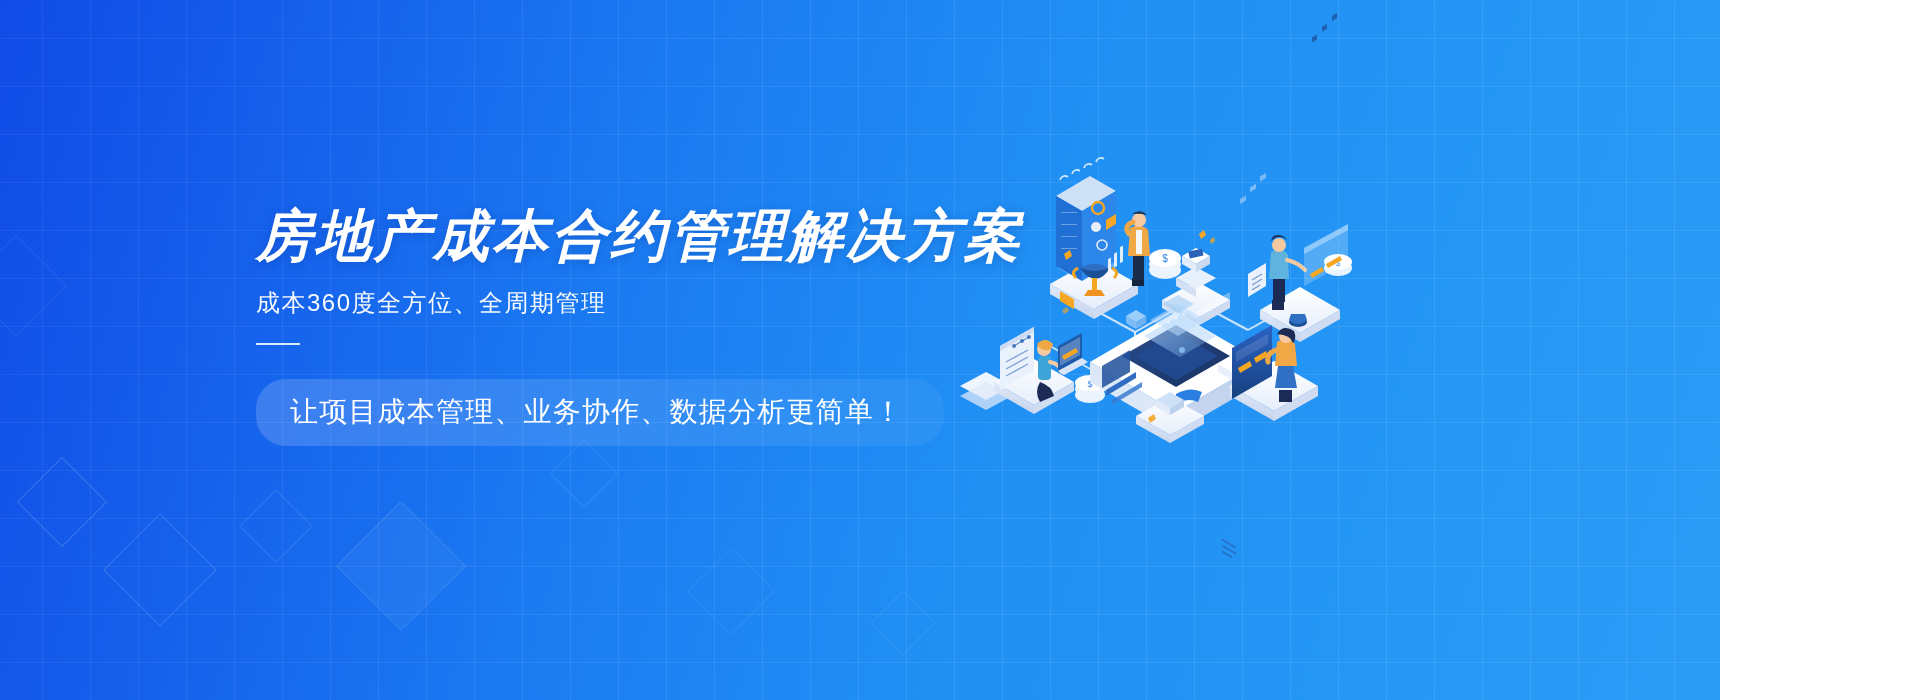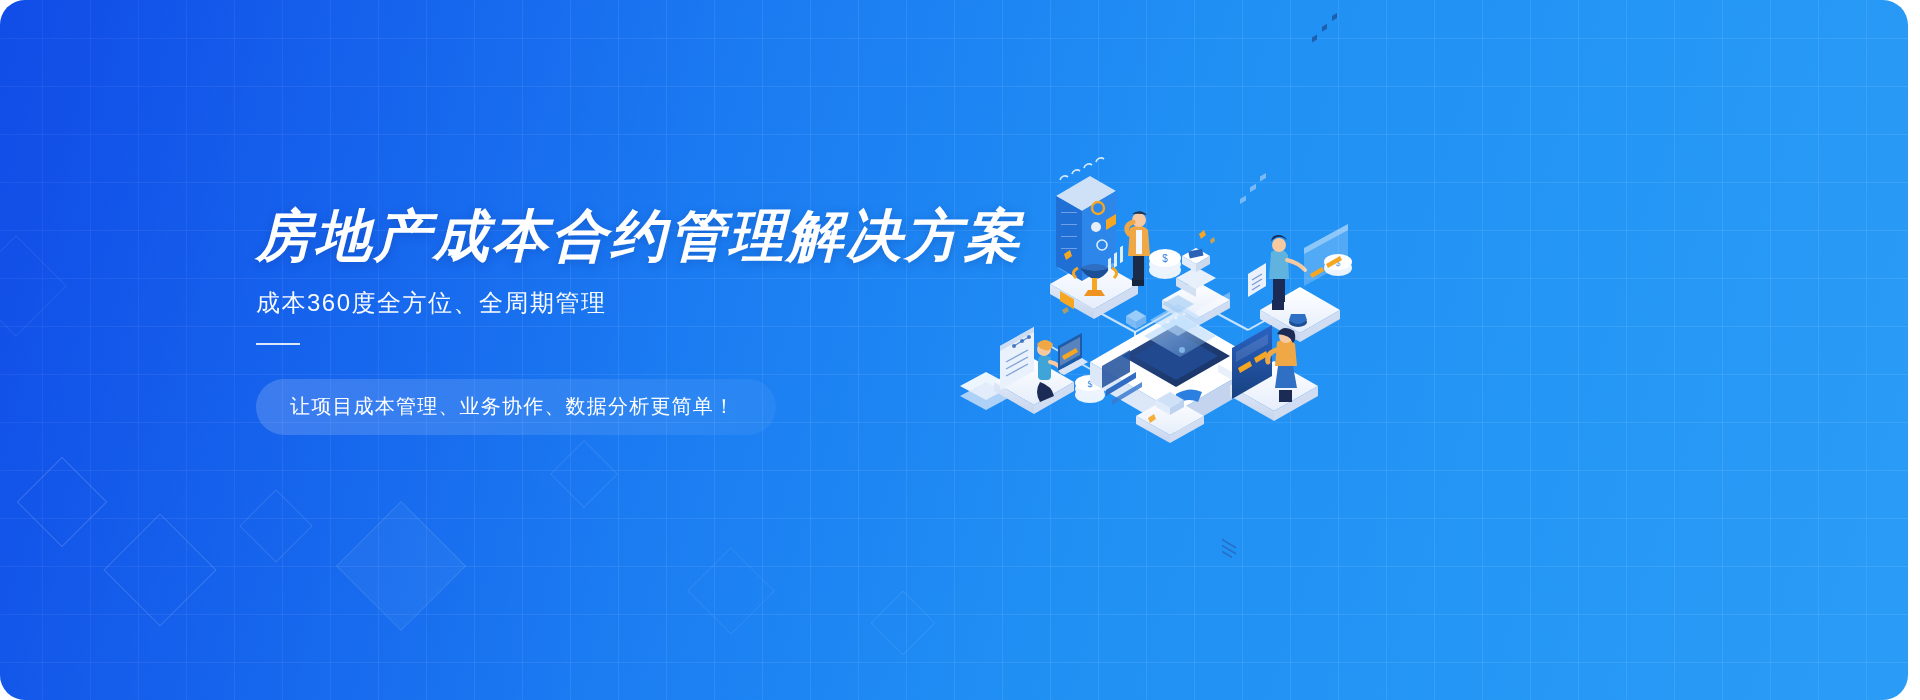--- a/index.html
+++ b/index.html
@@ -1,22 +1,21 @@
 <!DOCTYPE html>
 <html><head>
 <meta charset="utf-8">
 <style>
   html,body{margin:0;padding:0;}
   body{width:1920px;height:700px;overflow:hidden;
        font-family:"Liberation Sans","DejaVu Sans",sans-serif;}
 
   #banner{
-    position:relative;width:1908px;height:700px;overflow:hidden;
+    position:relative;width:1720px;height:700px;overflow:hidden;
     background:linear-gradient(108deg,#1150e8 0%,#1667ed 16%,#1c7ff2 38%,#2090f4 58%,#2496f5 78%,#2b9cf6 100%);
-    border-radius:25px;
   }
 
   
   #grid{
     position:absolute;inset:0;
     background-image:
       linear-gradient(to right, rgba(255,255,255,.085) 1px, transparent 1px),
       linear-gradient(to bottom, rgba(255,255,255,.085) 1px, transparent 1px);
     background-size:48px 48px;
     background-position:-6px -10px;
@@ -48,21 +47,21 @@
     margin-top:22px;font-size:24px;color:#ffffff;letter-spacing:1.5px;
     font-weight:normal;opacity:.97;
   }
   #rule{margin-top:24px;width:44px;height:2px;background:rgba(255,255,255,.85);}
   #tagline-wrap{margin-top:34px;display:inline-block;}
   #tagline{
     display:inline-block;
     padding:14px 41px 15px 34px;
     border-radius:30px;
     background:linear-gradient(95deg, rgba(255,255,255,.17), rgba(255,255,255,.05));
-    color:#ffffff;font-size:20px;letter-spacing:1.2px;white-space:nowrap;
+    color:#ffffff;font-size:28px;letter-spacing:1.2px;white-space:nowrap;
   }
 
   
   #art{position:absolute;left:930px;top:150px;width:470px;height:290px;}
   #art svg{display:block;width:470px;height:290px;overflow:visible;}
 </style>
 </head>
 <body>
 
 <div id="banner">

